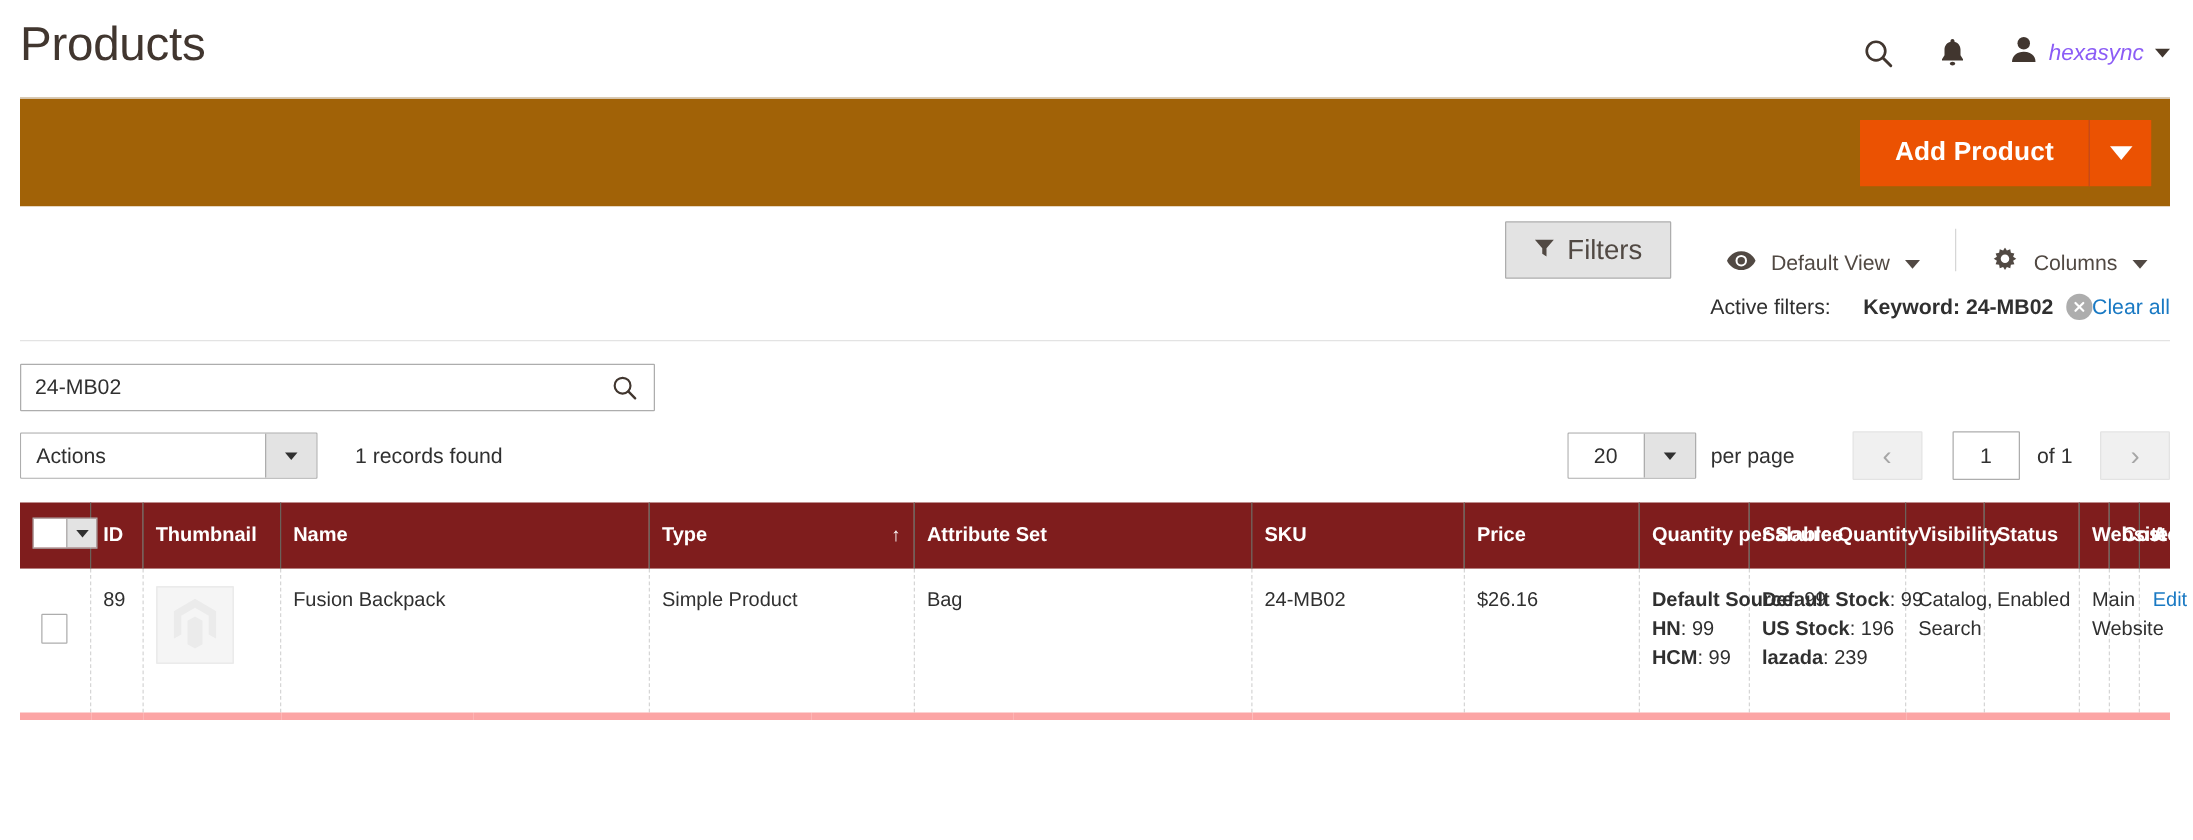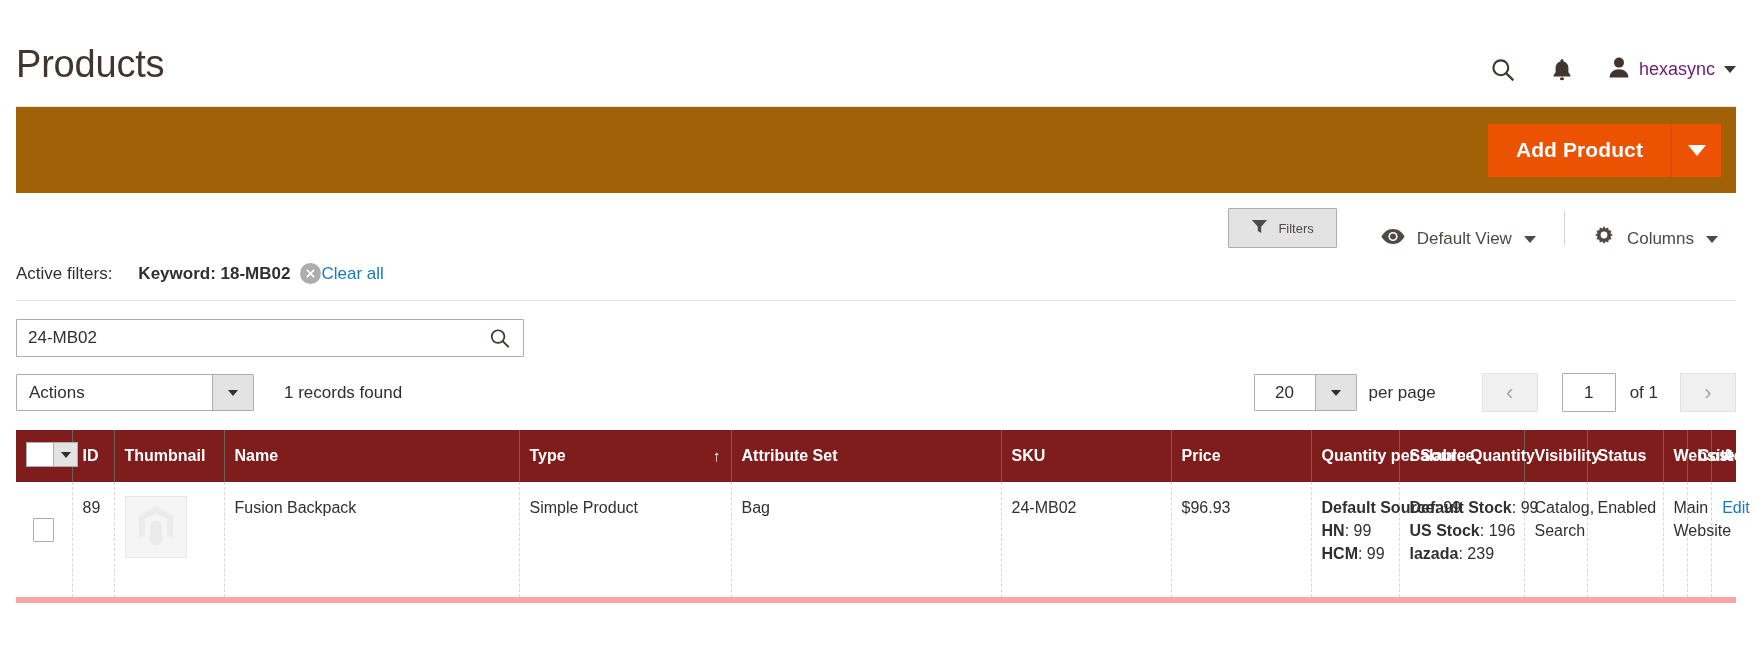--- a/index.html
+++ b/index.html
@@ -12,30 +12,29 @@
     overflow: hidden;
   }
 
   .page { position: relative; width: 1754px; height: 672px; }
 
   
   .page-header {
     display: flex; align-items: flex-start; justify-content: space-between;
     padding: 14px 18px 0 16px;
     height: 78px;
-    margin-top: 28px;
   }
   .page-title {
     font-size: 38px; font-weight: 400; color: #41362f;
     letter-spacing: -0.2px; line-height: 1.2; margin: 0;
   }
   .header-tools { display: flex; align-items: center; gap: 34px; padding-top: 14px; }
   .icon-btn { display: flex; align-items: center; justify-content: center; cursor: pointer; }
   .admin-user { display: flex; align-items: center; gap: 9px; cursor: pointer; }
-  .admin-user .uname { font-size: 18px; color: #701a75; }
+  .admin-user .uname { font-size: 18px; color: #8b5cf6; font-style: italic; }
   .caret-dark {
     width: 0; height: 0; border-left: 6px solid transparent;
     border-right: 6px solid transparent; border-top: 7px solid #41362f;
   }
 
   
   .page-actions {
     margin: 0 18px 0 16px;
     border-top: 1px solid #e3e3e3;
     background: #a16207;
@@ -61,39 +60,39 @@
 
   
   .grid-controls {
     display: flex; align-items: center; justify-content: flex-end; gap: 0;
     padding: 18px 18px 12px 16px;
     height: 64px;
   }
   .btn-filters {
     display: flex; align-items: center; gap: 10px;
     background: #e3e3e3; border: 1px solid #adadad;
-    padding: 9px 22px; font-size: 13px; color: #514943; cursor: pointer;
+    padding: 9px 22px; font-size: 22px; color: #514943; cursor: pointer;
     border-radius: 1px;
   }
   .view-ctl, .columns-ctl {
     display: flex; align-items: center; gap: 12px;
     font-size: 17px; color: #514943; cursor: pointer;
     padding: 0 18px;
     margin-top: 22px;
   }
   .view-ctl { margin-left: 26px; }
   .ctl-divider { width: 1px; height: 34px; background: #d6d6d6; margin: 0 10px; }
   .caret-sm {
     width: 0; height: 0; border-left: 6px solid transparent;
     border-right: 6px solid transparent; border-top: 7px solid #514943;
   }
 
   
   .filters-row {
-    display: flex; align-items: center; justify-content: flex-start;
+    display: flex; align-items: center; justify-content: flex-end;
     margin: 0 18px 0 16px;
     padding: 6px 0 16px 0;
     border-bottom: 1px solid #e3e3e3;
   }
   .filters-left { display: flex; align-items: center; gap: 26px; }
   .filters-label { font-size: 17px; color: #303030; }
   .filter-chip { display: flex; align-items: center; gap: 10px; }
   .filter-chip .chip-text { font-size: 17px; font-weight: 700; color: #303030; }
   .chip-remove {
     width: 21px; height: 21px; border-radius: 50%; background: #adadad;
@@ -270,21 +269,21 @@
       </span>
       <span>Columns</span>
       <span class="caret-sm"></span>
     </div>
   </div>
 
   <div class="filters-row">
     <div class="filters-left">
       <span class="filters-label">Active filters:</span>
       <span class="filter-chip">
-        <span class="chip-text">Keyword: 18-MB02</span>
+        <span class="chip-text">Keyword: 24-MB02</span>
         <span class="chip-remove">
           <svg width="11" height="11" viewBox="0 0 12 12">
             <line x1="2.6" y1="2.6" x2="9.4" y2="9.4" stroke="#ffffff" stroke-width="1.9" stroke-linecap="round"></line>
             <line x1="9.4" y1="2.6" x2="2.6" y2="9.4" stroke="#ffffff" stroke-width="1.9" stroke-linecap="round"></line>
           </svg>
         </span>
       </span>
     </div>
     <span class="clear-all">Clear all</span>
   </div>
@@ -387,21 +386,21 @@
               <svg width="34" height="42" viewBox="0 0 34 42" fill="#ebebeb">
                 <path d="M17 0L0 10v22l6-3.4V13.5L17 7.2l11 6.3v15.1l6 3.4V10z"></path>
                 <path d="M17 14.2l-6 3.4v18.8l6 3.4 6-3.4V17.6z"></path>
               </svg>
             </span>
           </td>
           <td colspan="2">Fusion Backpack</td>
           <td colspan="2">Simple Product</td>
           <td colspan="2">Bag</td>
           <td>24-MB02</td>
-          <td>$96.93</td>
+          <td>$26.16</td>
           <td>
             <div class="qty-line">
               <b>Default Source</b><span>: </span><span>99</span>
             </div>
             <div class="qty-line">
               <b>HN</b><span>: </span><span>99</span>
             </div>
             <div class="qty-line">
               <b>HCM</b><span>: </span><span>99</span>
             </div>

